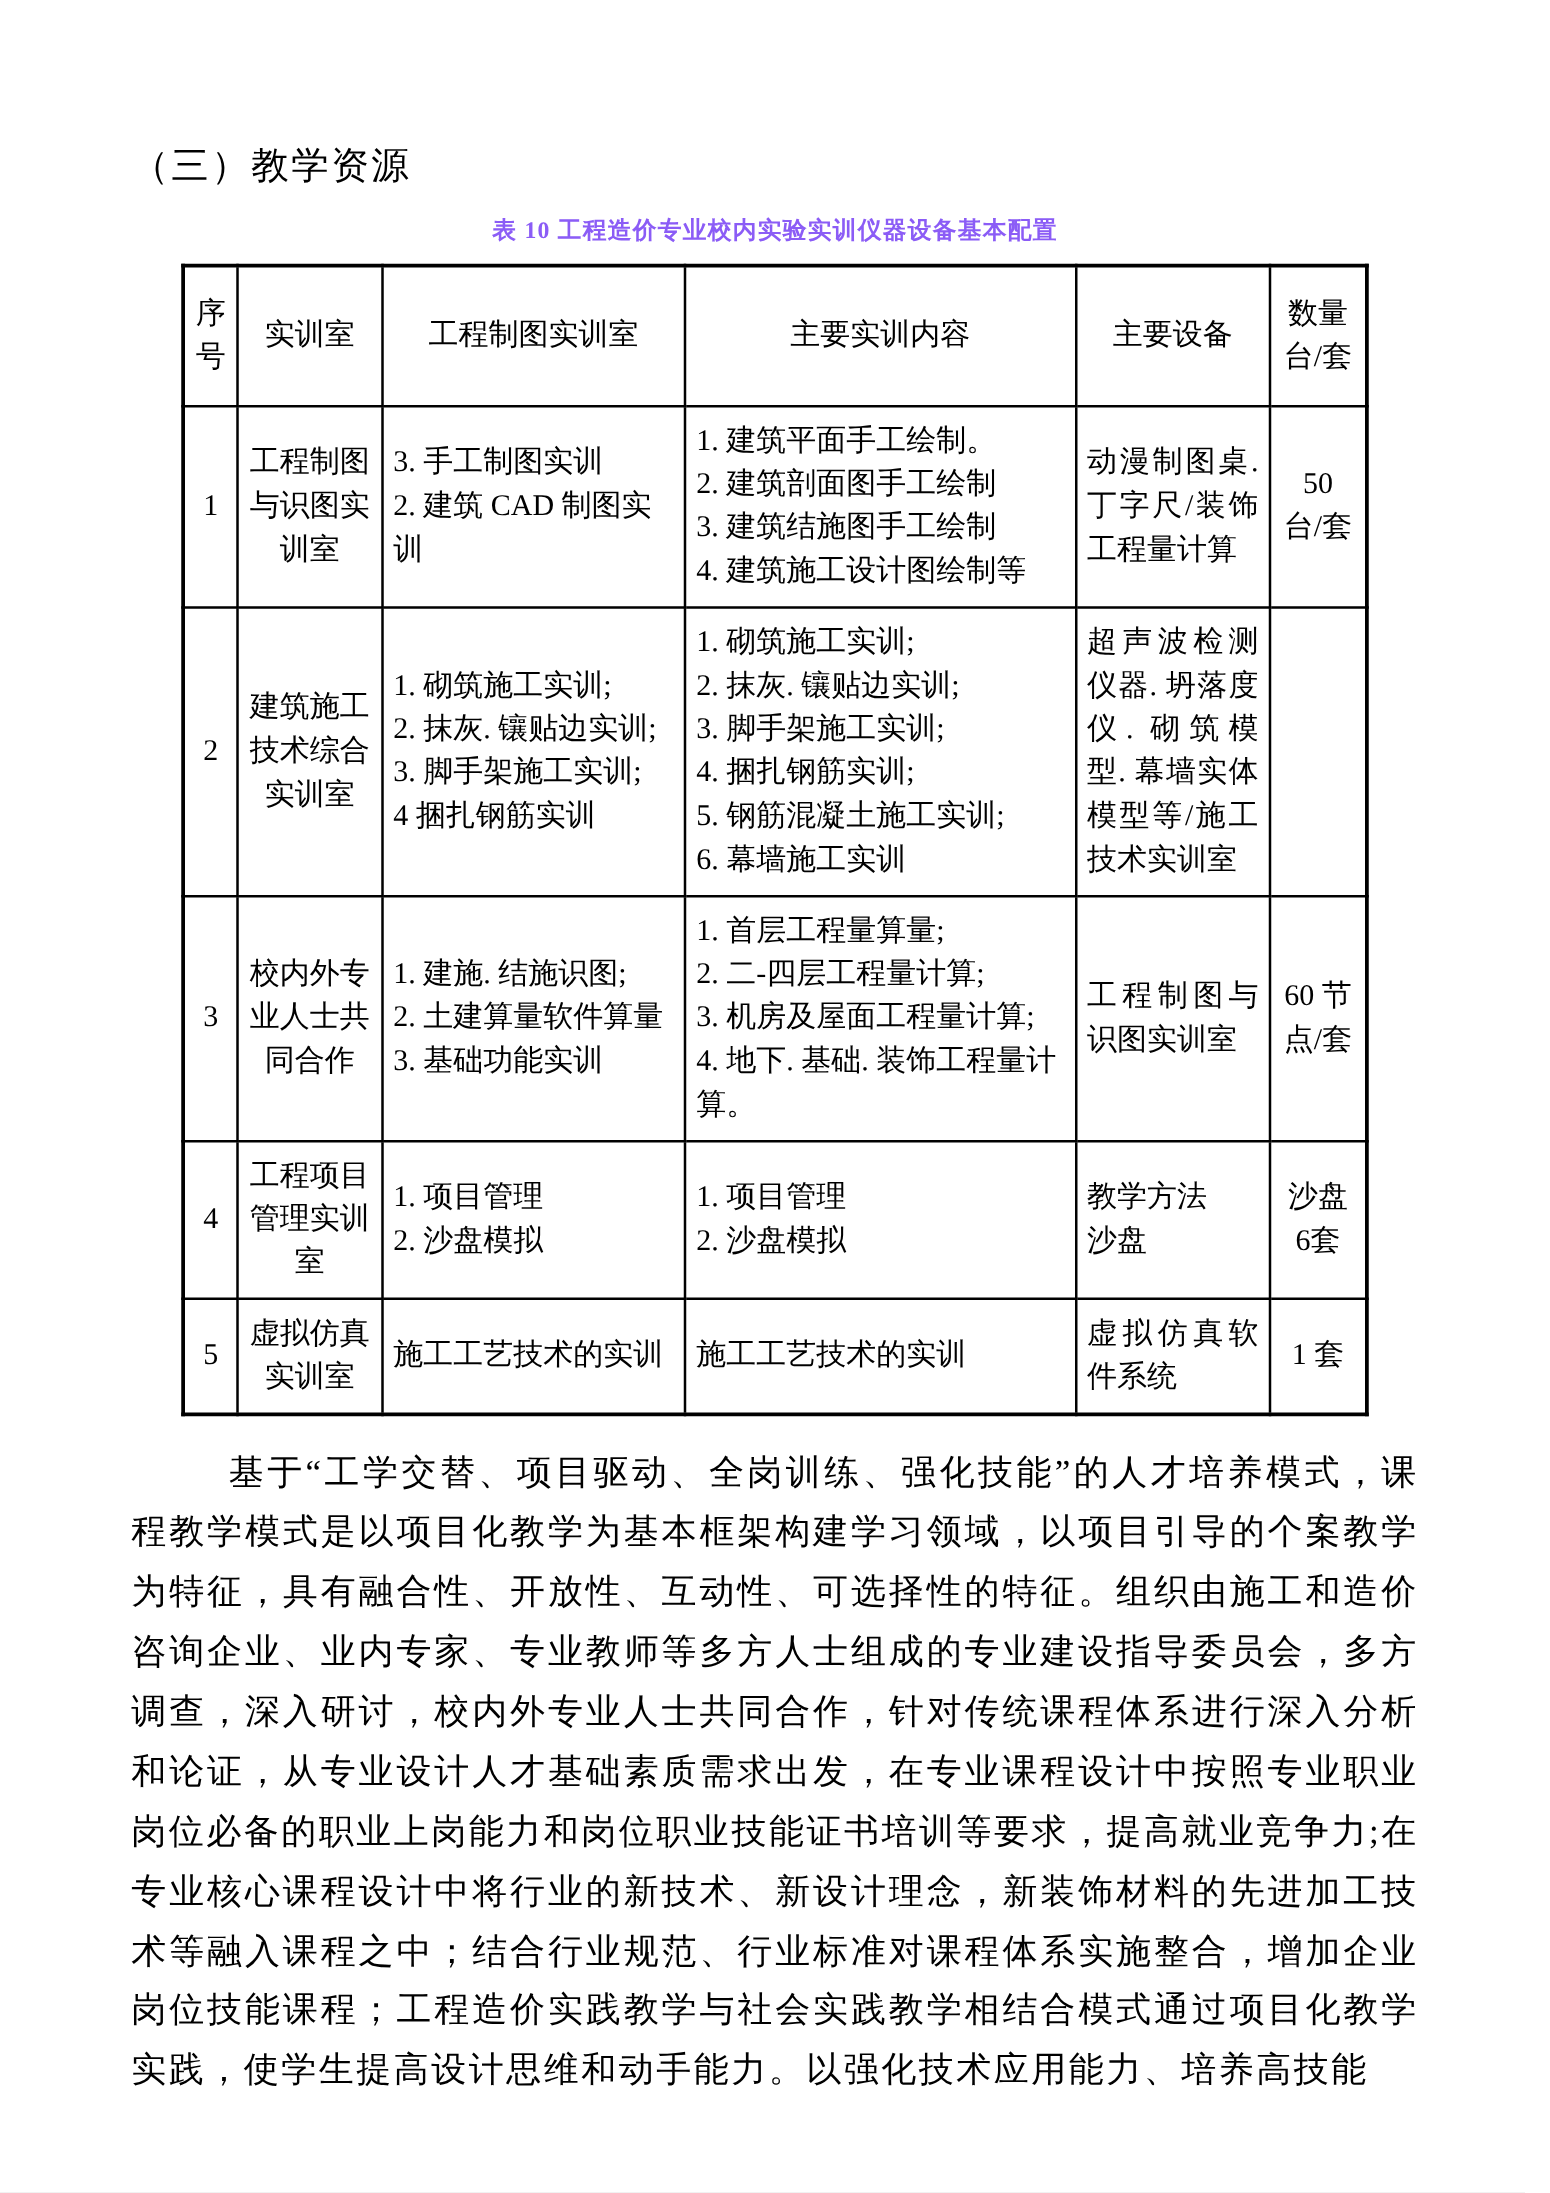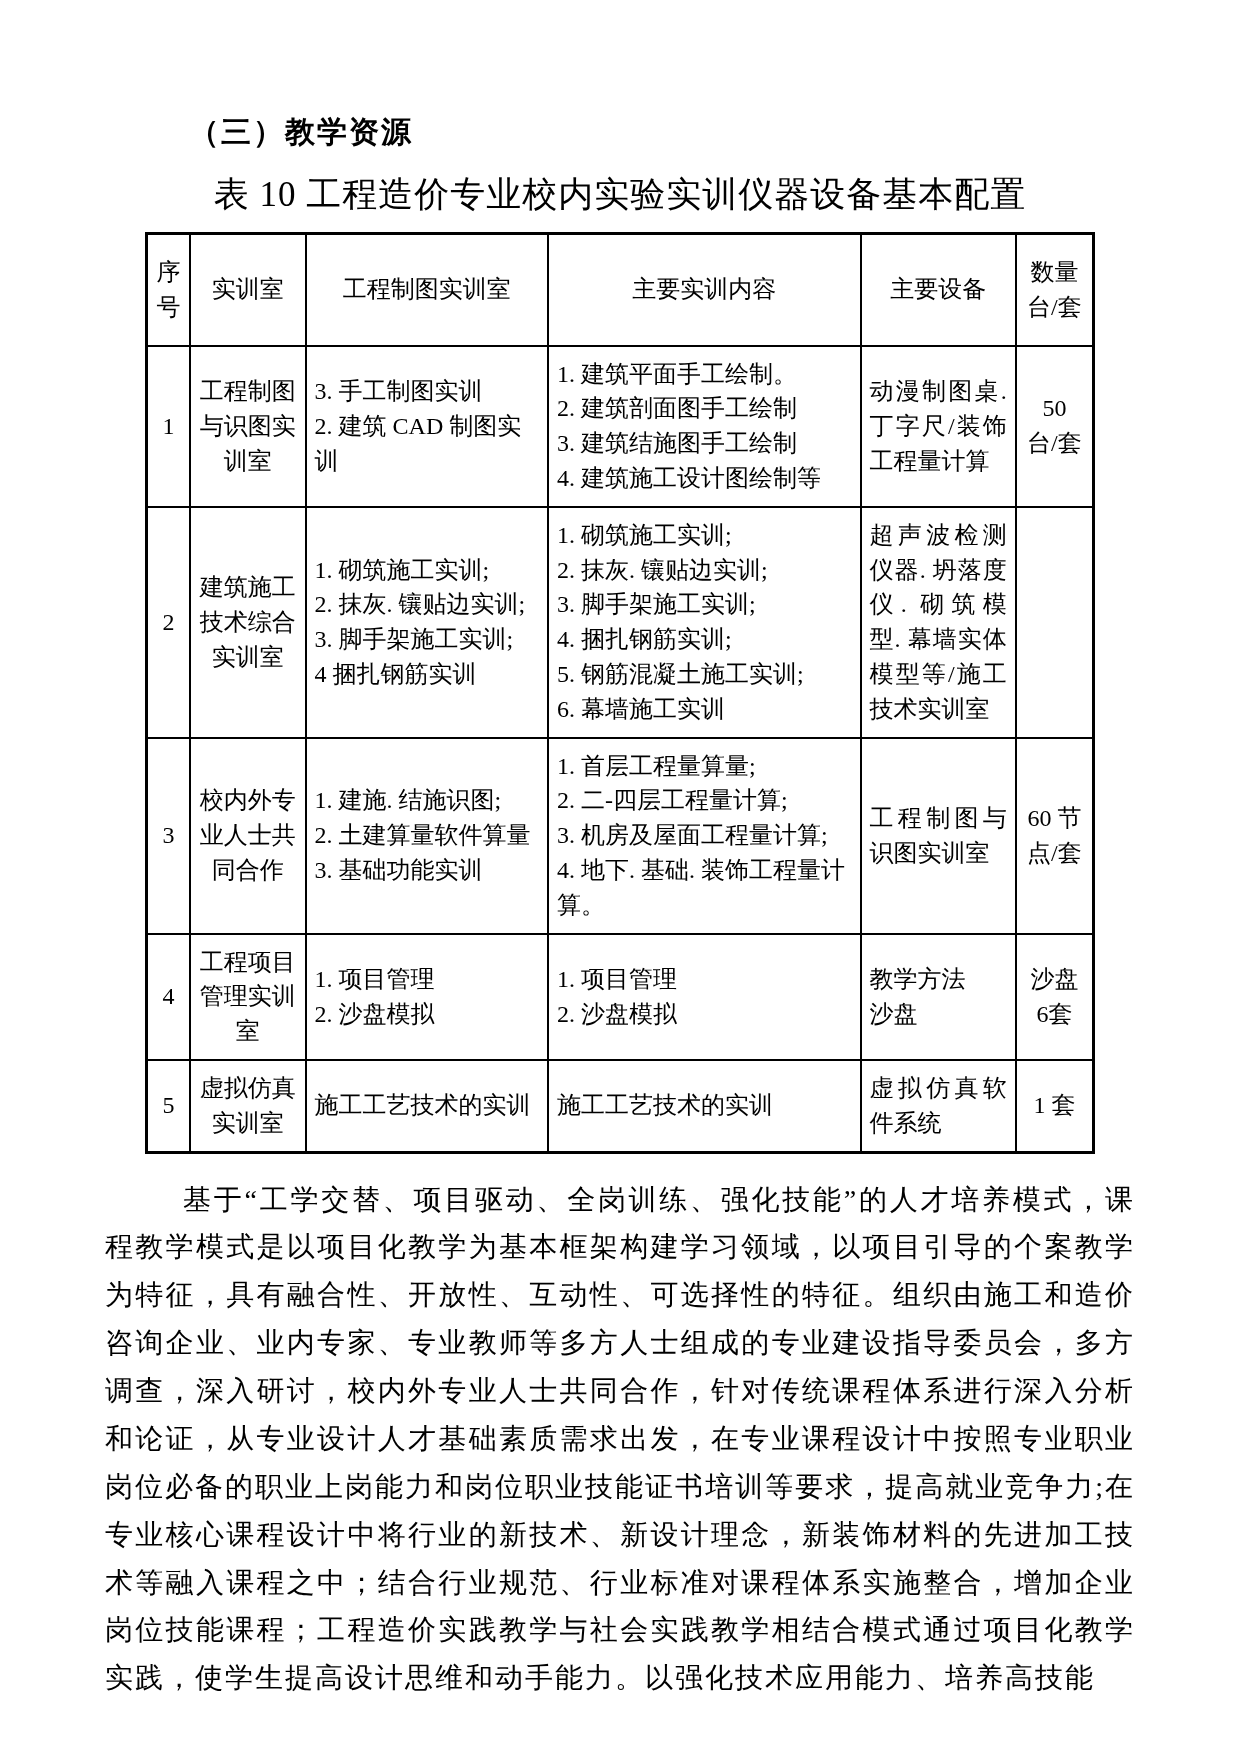--- a/index.html
+++ b/index.html
@@ -12,32 +12,32 @@
     position: relative;
     width: 1240px;
     height: 1754px;
     margin: 0 auto;
     background: #ffffff;
     overflow: hidden;
     padding: 112px 105px 0 105px;
   }
   .section-heading {
     font-size: 30px;
-    font-weight: bold;
-    margin-left: 84px;
+    font-weight: normal;
     letter-spacing: 2px;
     color: #000;
   }
   .table-title {
     width: 950px;
     margin: 18px 0 14px 40px;
     text-align: center;
-    font-size: 35px;
+    font-size: 19px;
     letter-spacing: 1px;
-    color: #000000;
+    color: #8b5cf6;
+    font-weight: bold;
   }
   table.equip {
     width: 950px;
     margin-left: 40px;
     border-collapse: collapse;
     table-layout: fixed;
     border: 3px solid #000;
   }
   table.equip col.c-no    { width: 4.6%; }
   table.equip col.c-room  { width: 12.2%; }

